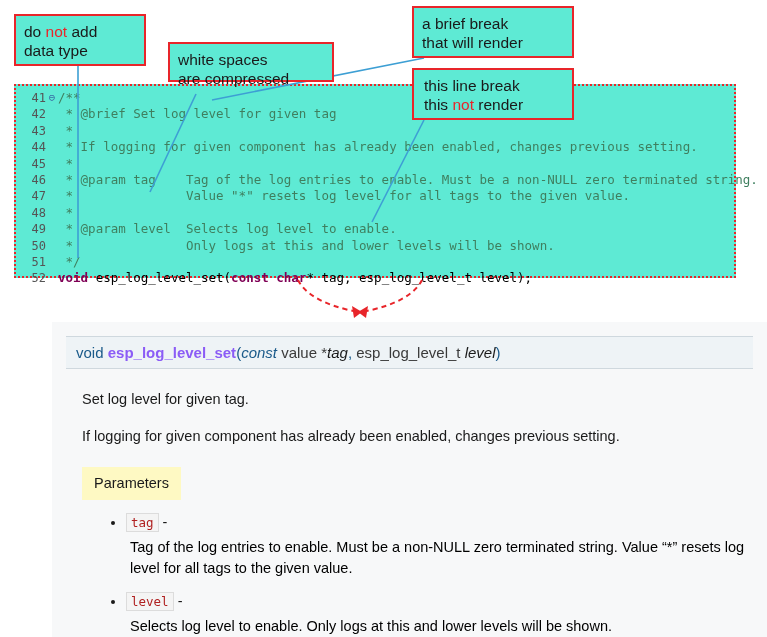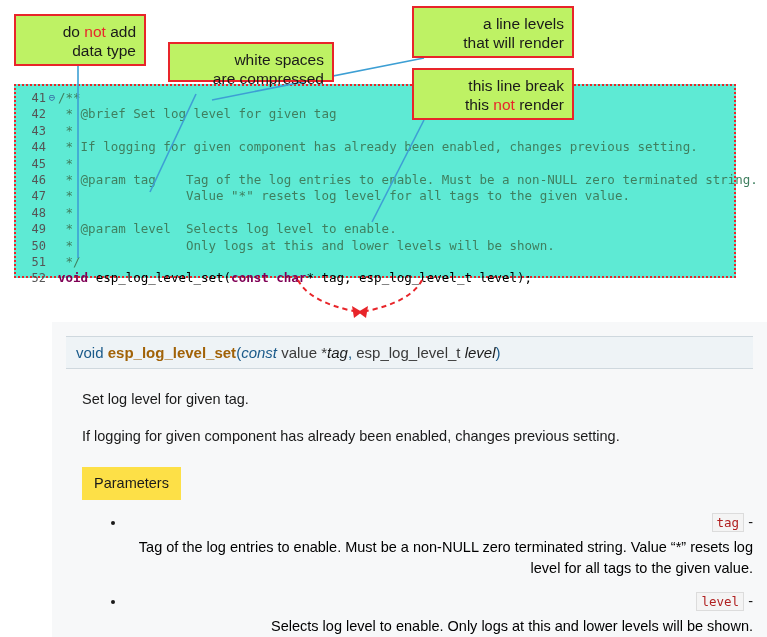--- a/index.html
+++ b/index.html
@@ -12,25 +12,25 @@
     background: #ffffff;
     font-family: "Liberation Sans", sans-serif;
     position: relative;
     overflow: hidden;
   }
 
   
   .callout {
     position: absolute;
     border: 2px solid #e8252a;
-    background: #bef264;
+    background: #5eead4;
     color: #1a1a1a;
     font-size: 15.5px;
     line-height: 1.25;
-    text-align: right;
+    text-align: left;
     padding: 6px 8px;
     box-sizing: border-box;
     z-index: 20;
   }
   .callout .hl {
     color: #e8252a;
   }
 
   #callout-datatype { left: 14px;  top: 14px;  width: 132px; height: 52px; }
   #callout-spaces   { left: 168px; top: 42px;  width: 166px; height: 40px; }
@@ -113,44 +113,43 @@
     margin: 14px 14px 0 14px;
     background: #eef3f6;
     border-top: 1px solid #cfd8de;
     border-bottom: 1px solid #cfd8de;
     padding: 7px 10px;
     font-family: "Liberation Sans", sans-serif;
     font-size: 15px;
     color: #1a5a8a;
   }
   #doc-sig .ret   { color: #1a5a8a; }
-  #doc-sig .fname { font-weight: bold; color: #a16207; }
+  #doc-sig .fname { font-weight: bold; color: #8b5cf6; }
   #doc-sig .kwd   { color: #1a5a8a; font-style: italic; }
   #doc-sig .typ   { color: #3a3a3a; }
   #doc-sig .prm   { color: #1a1a1a; font-style: italic; }
   #doc-body {
     padding: 4px 14px 0 30px;
     font-size: 14.5px;
     color: #1a1a1a;
     line-height: 1.45;
   }
   #doc-body p { margin: 16px 0 0 0; }
   .params-head {
     margin: 20px 0 0 0;
     display: inline-block;
-    background: #fde047;
+    background: #fef9c3;
     padding: 6px 12px;
     font-size: 14.5px;
     color: #1a1a1a;
   }
   ul.param-list {
     margin: 10px 0 0 0;
     padding-left: 44px;
     list-style: disc;
-    text-align: right;
   }
   ul.param-list li { margin-top: 12px; }
   ul.param-list li::marker { color: #1a1a1a; }
   .code-chip {
     font-family: "DejaVu Sans Mono", monospace;
     font-size: 12.5px;
     color: #b02020;
     background: #f4f4f4;
     border: 1px solid #dcdcdc;
     padding: 1px 4px;
@@ -180,21 +179,21 @@
   <span>do </span><span class="hl">not</span><span> add</span><br>
   <span>data type</span>
 </div>
 
 <div class="callout" id="callout-spaces">
   <span>white spaces</span><br>
   <span>are  compressed</span>
 </div>
 
 <div class="callout" id="callout-break-yes">
-  <span>a line levels</span><br>
+  <span>a brief break</span><br>
   <span>that will render</span>
 </div>
 
 <div class="callout" id="callout-break-no">
   <span>this line break</span><br>
   <span>this </span><span class="hl">not</span><span> render</span>
 </div>
 
 <div id="code-region">
   <div id="code-lines"><div class="code-line"><span class="ln">41</span><span class="fold">⊖</span><span class="ctext"><span class="cmt">/**</span></span></div><div class="code-line"><span class="ln">42</span><span class="fold"></span><span class="ctext"><span class="cmt"> * @brief Set log level for given tag</span></span></div><div class="code-line"><span class="ln">43</span><span class="fold"></span><span class="ctext"><span class="cmt"> *</span></span></div><div class="code-line"><span class="ln">44</span><span class="fold"></span><span class="ctext"><span class="cmt"> * If logging for given component has already been enabled, changes previous setting.</span></span></div><div class="code-line"><span class="ln">45</span><span class="fold"></span><span class="ctext"><span class="cmt"> *</span></span></div><div class="code-line"><span class="ln">46</span><span class="fold"></span><span class="ctext"><span class="cmt"> * @param tag    Tag of the log entries to enable. Must be a non-NULL zero terminated string.</span></span></div><div class="code-line"><span class="ln">47</span><span class="fold"></span><span class="ctext"><span class="cmt"> *               Value "*" resets log level for all tags to the given value.</span></span></div><div class="code-line"><span class="ln">48</span><span class="fold"></span><span class="ctext"><span class="cmt"> *</span></span></div><div class="code-line"><span class="ln">49</span><span class="fold"></span><span class="ctext"><span class="cmt"> * @param level  Selects log level to enable.</span></span></div><div class="code-line"><span class="ln">50</span><span class="fold"></span><span class="ctext"><span class="cmt"> *               Only logs at this and lower levels will be shown.</span></span></div><div class="code-line"><span class="ln">51</span><span class="fold"></span><span class="ctext"><span class="cmt"> */</span></span></div><div class="code-line"><span class="ln">52</span><span class="fold"></span><span class="ctext"><span class="kw">void</span><span class="plain"> esp_log_level_set(</span><span class="kw">const char</span><span class="plain">* tag, esp_log_level_t level);</span></span></div></div>

